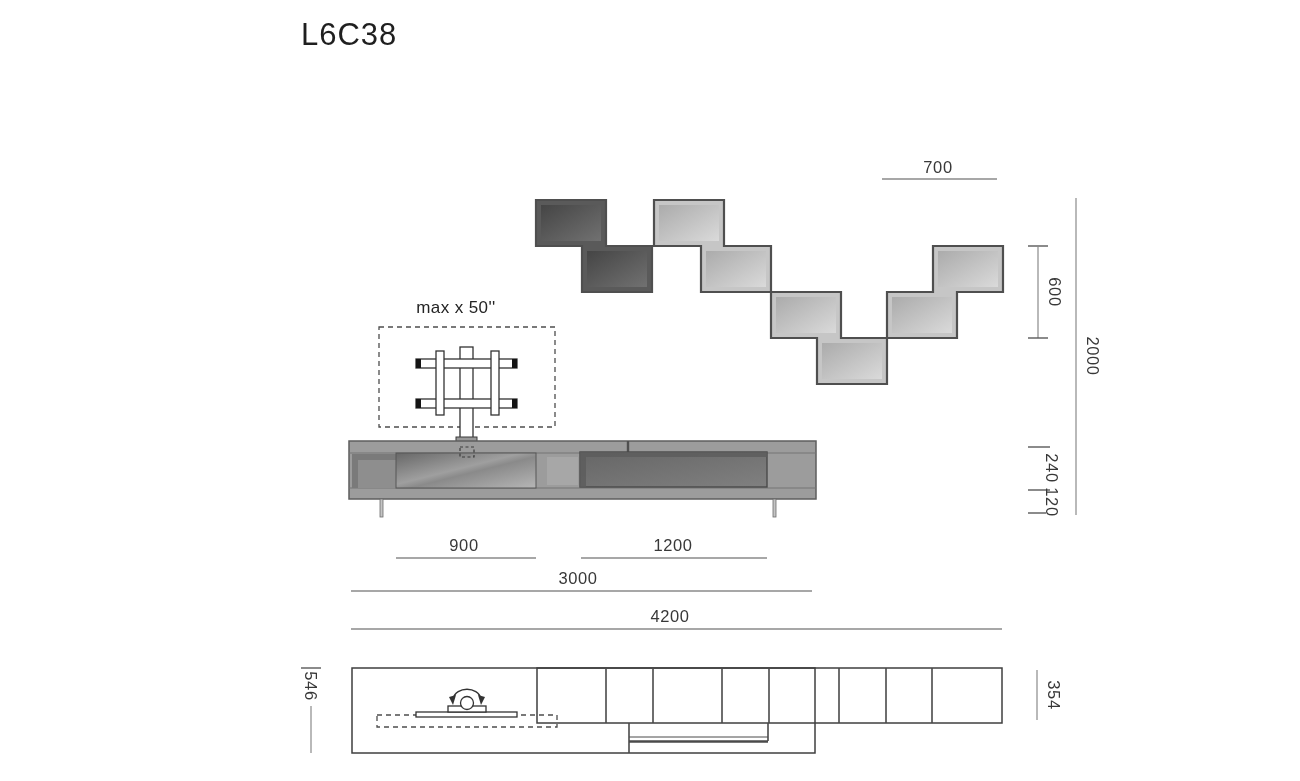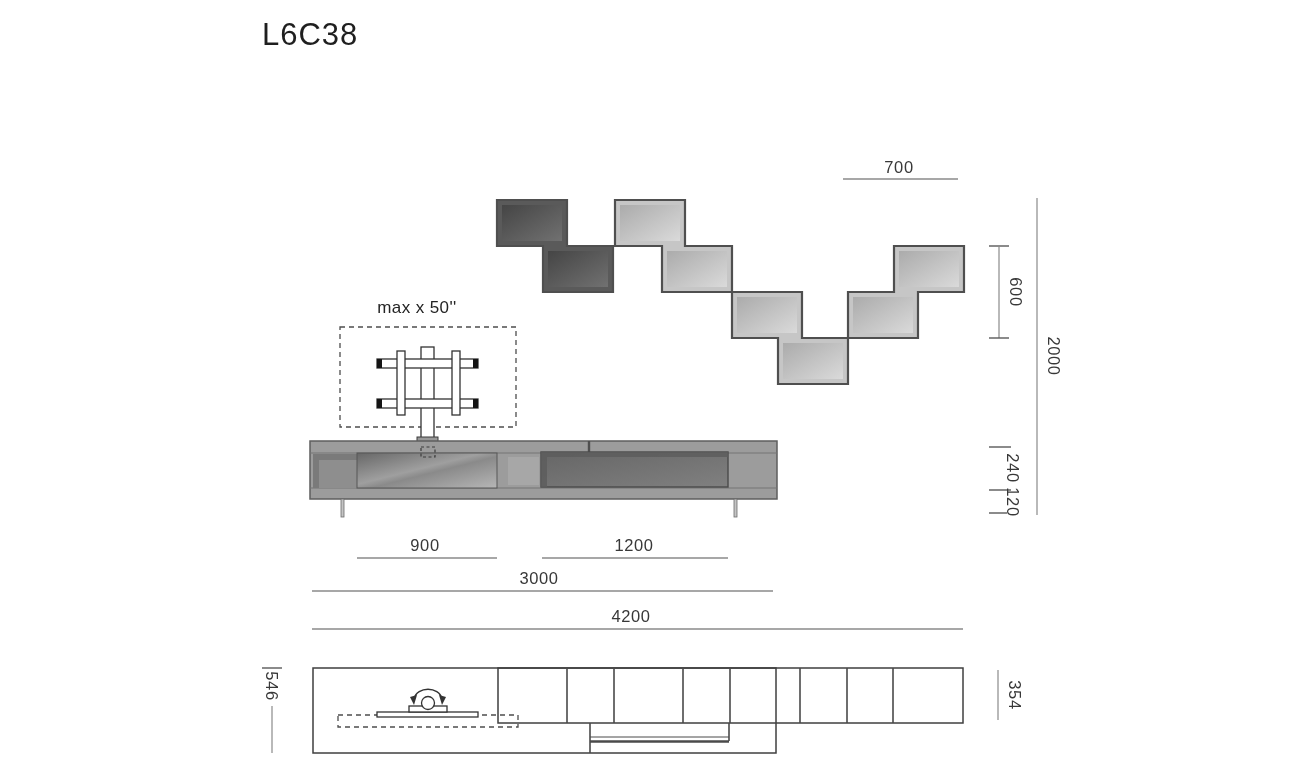--- a/index.html
+++ b/index.html
@@ -1,17 +1,17 @@
 <!DOCTYPE html>
 <html><head>
 <meta charset="utf-8">
 <style>
   html,body{margin:0;padding:0;background:#ffffff;}
   .page{position:relative;width:1096px;height:781px;background:#fff;overflow:hidden;
-        font-family:"Liberation Sans",sans-serif;}
+        font-family:"Liberation Sans",sans-serif;padding-left:39px;}
   svg text{font-family:"Liberation Sans",sans-serif;}
   .title-text{font-size:31px;letter-spacing:1px;fill:#1f1f1f;}
   .dim-text{font-size:16.5px;fill:#383838;letter-spacing:0.6px;}
   .note-text{font-size:17px;fill:#242424;letter-spacing:0.4px;}
   .dim-line{stroke:#8a8a8a;stroke-width:1.3;fill:none;}
   .dim-vline{stroke:#8a8a8a;stroke-width:1.2;fill:none;}
   .tick{stroke:#5a5a5a;stroke-width:1.4;fill:none;}
   .mod-outline{stroke:#4f4f4f;stroke-width:2.2;}
   .plan-stroke{stroke:#3f3f3f;stroke-width:1.5;fill:none;}
   .plan-div{stroke:#4a4a4a;stroke-width:1.6;}

